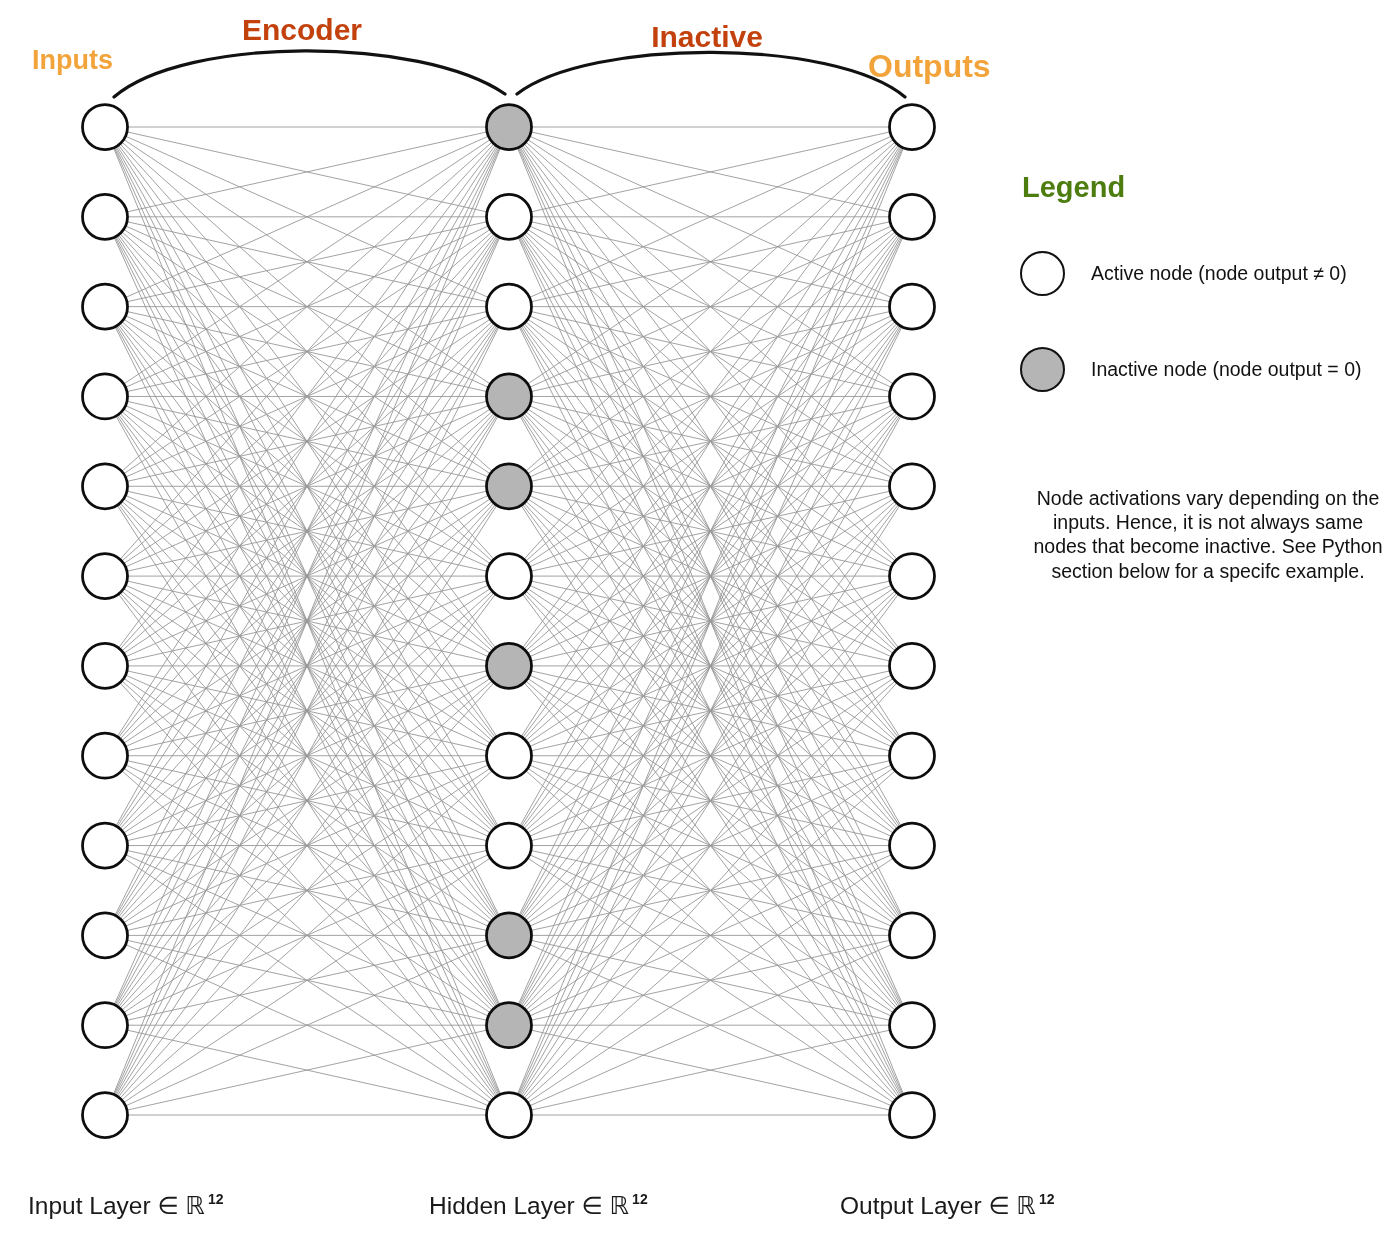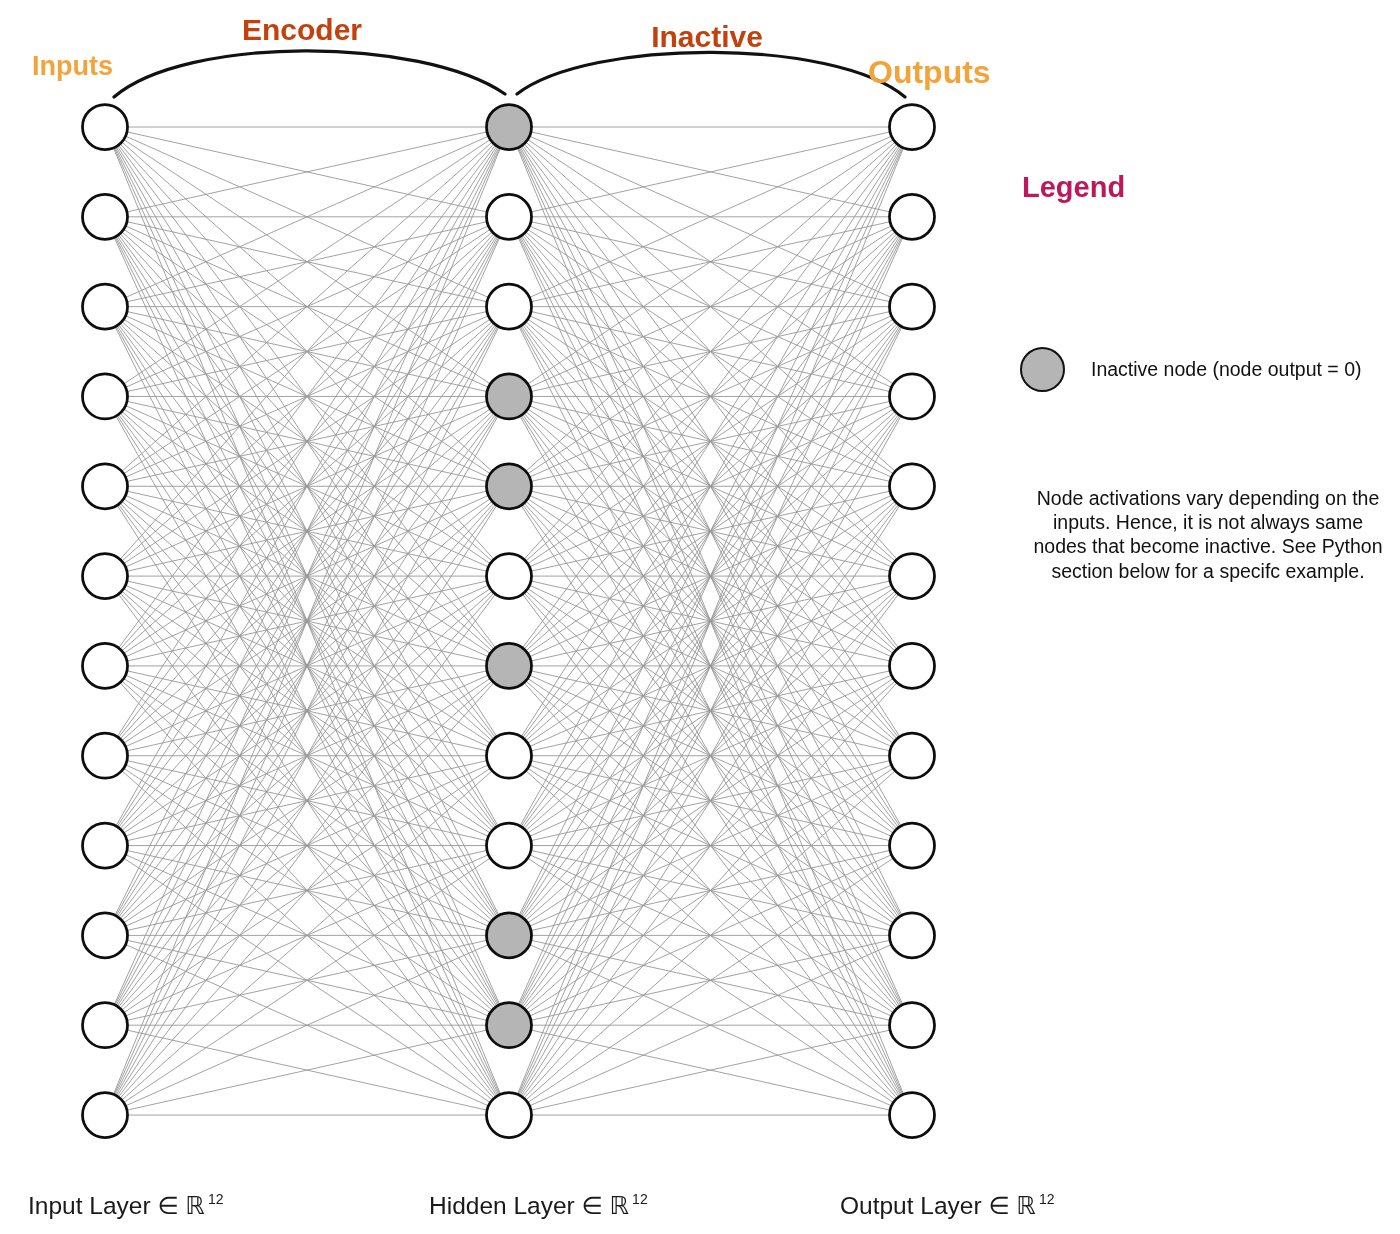--- a/index.html
+++ b/index.html
@@ -7,29 +7,29 @@
     position: relative;
     width: 1400px;
     height: 1234px;
     background: #ffffff;
     font-family: "Liberation Sans", "DejaVu Sans", sans-serif;
     overflow: hidden;
   }
   .canvas svg { position: absolute; left: 0; top: 0; }
 
   .annot { position: absolute; font-weight: bold; color: #c2410c; white-space: nowrap; }
-  .annot.accent { color: #F2A43B; margin-top: 6px; }
+  .annot.accent { color: #F2A43B; }
   .annot.inputs   { left: 32px;  top: 45px;  font-size: 27px; }
   .annot.outputs  { left: 868px; top: 48px;  font-size: 32px; }
   .annot.encoder  { left: 202px; top: 13px;  width: 200px; text-align: center; font-size: 30px; }
   .annot.decoder  { left: 607px; top: 20px;  width: 200px; text-align: center; font-size: 30px; }
 
   .legend-title {
     position: absolute; left: 1022px; top: 171px;
-    font-size: 29px; font-weight: bold; color: #be185d;
+    font-size: 29px; font-weight: bold; color: #4d7c0f;
   }
   .legend-item {
     position: absolute; left: 1020px; width: 380px; height: 46px;
     display: flex; align-items: center;
   }
   .legend-item.item-0 { top: 250px; }
   .legend-item.item-1 { top: 346px; }
   .legend-swatch {
     width: 41px; height: 41px; border-radius: 50%;
     border: 2.5px solid #111; background: #fff;
@@ -46,21 +46,21 @@
   }
 
   .layer-label {
     position: absolute; top: 1191px;
     font-size: 24.5px; color: #1a1a1a; white-space: nowrap;
   }
   .layer-label.l0 { left: 28px; }
   .layer-label.l1 { left: 429px; }
   .layer-label.l2 { left: 840px; text-align: right; }
   .layer-label sup {
-    font-size: 14px; font-weight: 400;
+    font-size: 14px; font-weight: 700;
     vertical-align: 10px; margin-left: 3px;
   }
 </style>
 </head>
 <body>
 
 <div class="canvas">
 
   <svg id="net" width="1400" height="1234" viewBox="0 0 1400 1234">
       <g stroke="#979797" stroke-width="0.9" fill="none">
@@ -399,20 +399,24 @@
       </g>
     </svg>
 
   <div class="annot accent inputs" style="color: rgb(242, 164, 59);">Inputs</div>
   <div class="annot encoder">Encoder</div>
   <div class="annot decoder">Inactive</div>
   <div class="annot accent outputs" style="color: rgb(242, 164, 59);">Outputs</div>
 
   <div class="legend-title">Legend</div>
 
+  <div class="legend-item item-0">
+    <span class="legend-swatch swatch-active" style="background: rgb(255, 255, 255); border-color: rgb(17, 17, 17);"></span>
+    <span class="legend-label">Active node (node output ≠ 0)</span>
+  </div>
 
   <div class="legend-item item-1">
     <span class="legend-swatch swatch-inactive" style="background: rgb(181, 181, 181); border-color: rgb(17, 17, 17);"></span>
     <span class="legend-label">Inactive node (node output = 0)</span>
   </div>
 
   <div class="note">Node activations vary depending on the inputs. Hence, it is not always same nodes that become inactive. See Python section below for a specifc example.</div>
 
   <div class="layer-label l0">
     <span>Input Layer ∈ ℝ</span><sup>12</sup>

